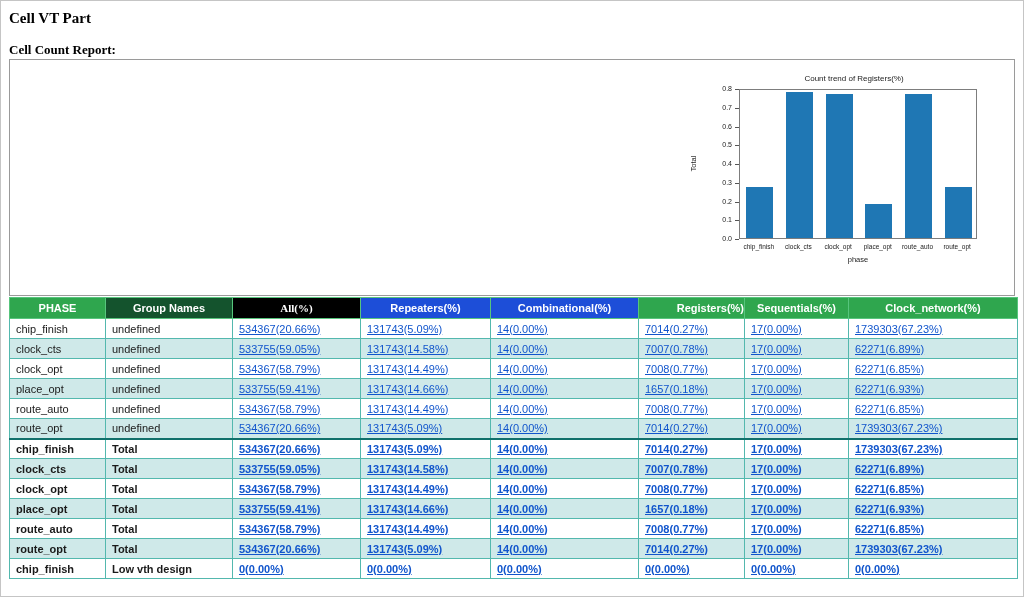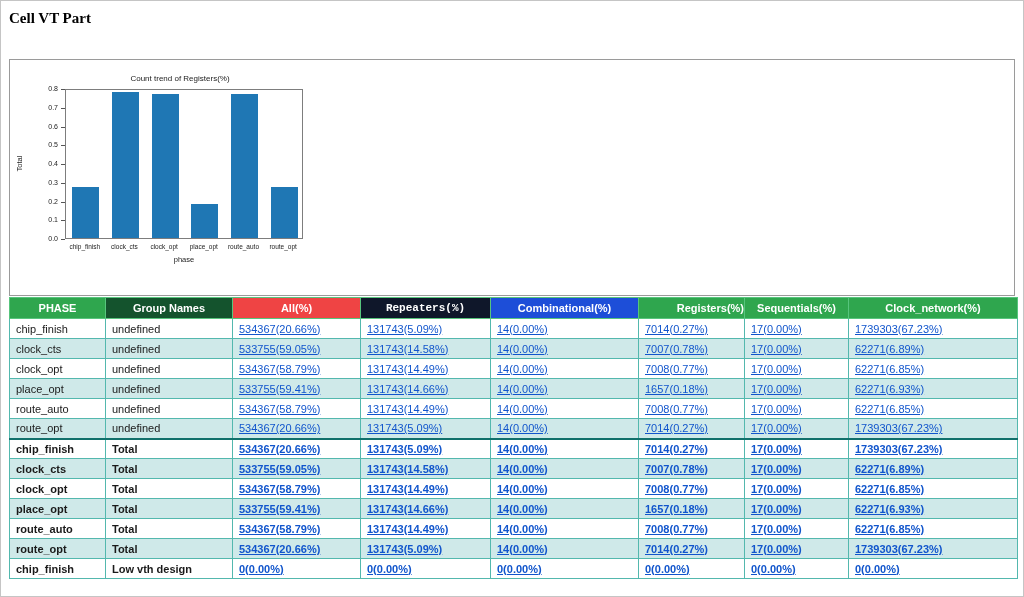--- a/index.html
+++ b/index.html
@@ -14,21 +14,21 @@
     font-family:"Liberation Serif", serif; font-weight:bold;
     font-size:15px; color:#000;
   }
   .page-subtitle {
     font-family:"Liberation Serif", serif; font-weight:bold;
     font-size:13px; color:#000; margin-top:15px;
   }
   .chart-panel {
     position:absolute; left:8px; right:8px; top:58px; height:237px;
     border:1px solid #9a9a9a; background:#fff;
-    display:flex; justify-content:flex-start; align-items:flex-start;
+    display:flex; justify-content:flex-end; align-items:flex-start;
   }
   .chart-fig { position:relative; width:330px; height:200px; margin-top:14px; }
   .chart-title {
     position:absolute; top:0; left:50px; width:240px; text-align:center;
     font-size:8px; color:#222;
   }
   .plot {
     position:absolute; left:55px; top:15px; width:238px; height:150px;
     border:1px solid #7d7d7d; background:#fff;
   }
@@ -79,20 +79,21 @@
     border:1px solid #888;
   }
 </style>
 </head>
 <body>
 
 <div class="page">
 
   <div class="titles">
     <div class="page-title">Cell VT Part</div>
+    <div class="page-subtitle">Cell Count Report:</div>
   </div>
 
   <div class="chart-panel">
     <div class="chart-fig">
       <div class="chart-title">Count trend of Registers(%)</div>
       <div class="ylabel">Total</div>
       <div class="plot" id="plot">
           <div class="bar" style="left: 6.33333px; height: 50.625px; background: rgb(31, 119, 180);"></div>
           <div class="bar" style="left: 46px; height: 146.25px; background: rgb(31, 119, 180);"></div>
           <div class="bar" style="left: 85.6667px; height: 144.375px; background: rgb(31, 119, 180);"></div>
@@ -138,22 +139,22 @@
         <col style="width:130px">
       <col style="width:148px">
         <col style="width:106px">
         <col style="width:104px">
         <col style="width:169px">
     </colgroup>
     <thead>
       <tr id="header-row">
           <th style="background: rgb(47, 166, 78);">PHASE</th>
           <th style="background: #14532d;">Group Names</th>
-          <th style="background: #ef4444;">All(%)</th>
-          <th style="background: #0f172a; font-family: Liberation Mono, monospace;">Repeaters(%)</th>
+          <th style="background: #000000; font-family: Liberation Serif, serif;">All(%)</th>
+          <th style="background: #1d4ed8;">Repeaters(%)</th>
           <th style="background: #1d4ed8;">Combinational(%)</th>
           <th style="background: rgb(47, 166, 78); text-align: right;">Registers(%)</th>
           <th style="background: rgb(47, 166, 78); margin-top: 43px;">Sequentials(%)</th>
           <th style="background: rgb(47, 166, 78);">Clock_network(%)</th>
         </tr>
     </thead>
     <tbody id="table-body">
         <tr>
           <td>chip_finish</td>
           <td>undefined</td>

